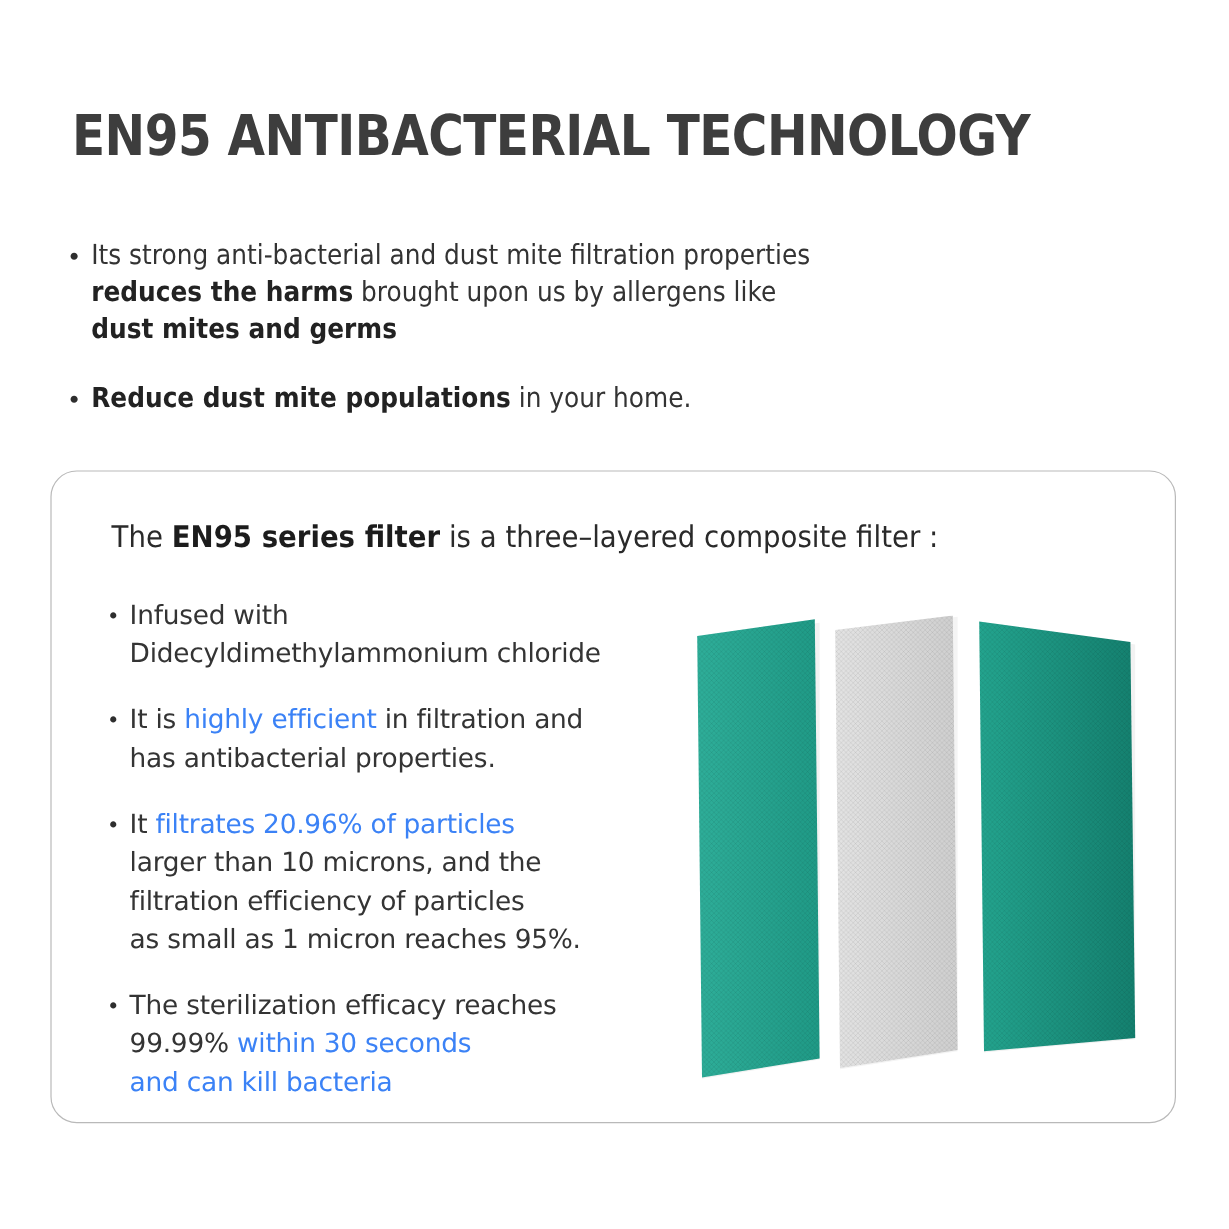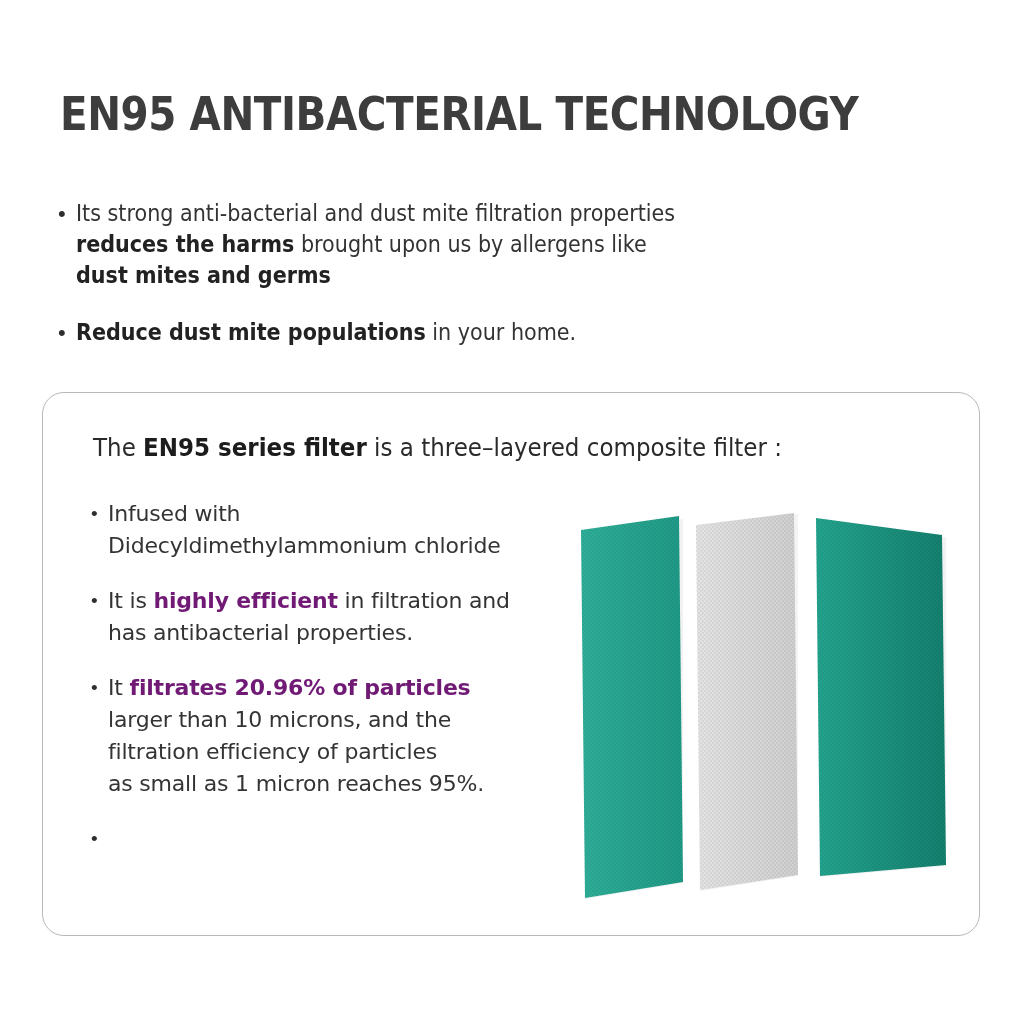--- a/index.html
+++ b/index.html
@@ -113,21 +113,21 @@
     color: #2e2e2e;
   }
   .filter-text {
     font-family: "DejaVu Sans", sans-serif;
     font-size: 22px;
     line-height: 32px;
     color: #343434;
     white-space: pre-line;
     letter-spacing: -0.2px;
   }
-  .filter-text b { font-weight: bold; color: #701a75; }
+  .filter-text b { font-weight: normal; color: #3b82f6; }
 
   
   .layers {
     position: absolute;
     right: 8px;
     top: 120px;
     width: 400px;
     height: 400px;
   }
   .layers svg { display: block; }
@@ -174,20 +174,23 @@
     <div class="filter-item">
       <span class="filter-bullet">•</span>
       <span class="filter-text">It <b>filtrates 20.96% of particles</b>
 larger than 10 microns, and the
 filtration efficiency of particles
 as small as 1 micron reaches 95%.</span>
     </div>
 
     <div class="filter-item">
       <span class="filter-bullet">•</span>
+      <span class="filter-text">The sterilization efficacy reaches
+99.99% <b>within 30 seconds</b>
+<b>and can kill bacteria</b></span>
     </div>
 
   </div>
 
   <div class="layers">
     <svg width="400" height="400" viewBox="0 0 400 400" xmlns="http://www.w3.org/2000/svg">
       <defs>
         <pattern id="mesh" width="4" height="4" patternUnits="userSpaceOnUse">
           <rect width="4" height="4" fill="none"></rect>
           <path d="M0 0 L4 4 M4 0 L0 4" stroke="#000000" stroke-opacity="0.07" stroke-width="0.8"></path>

